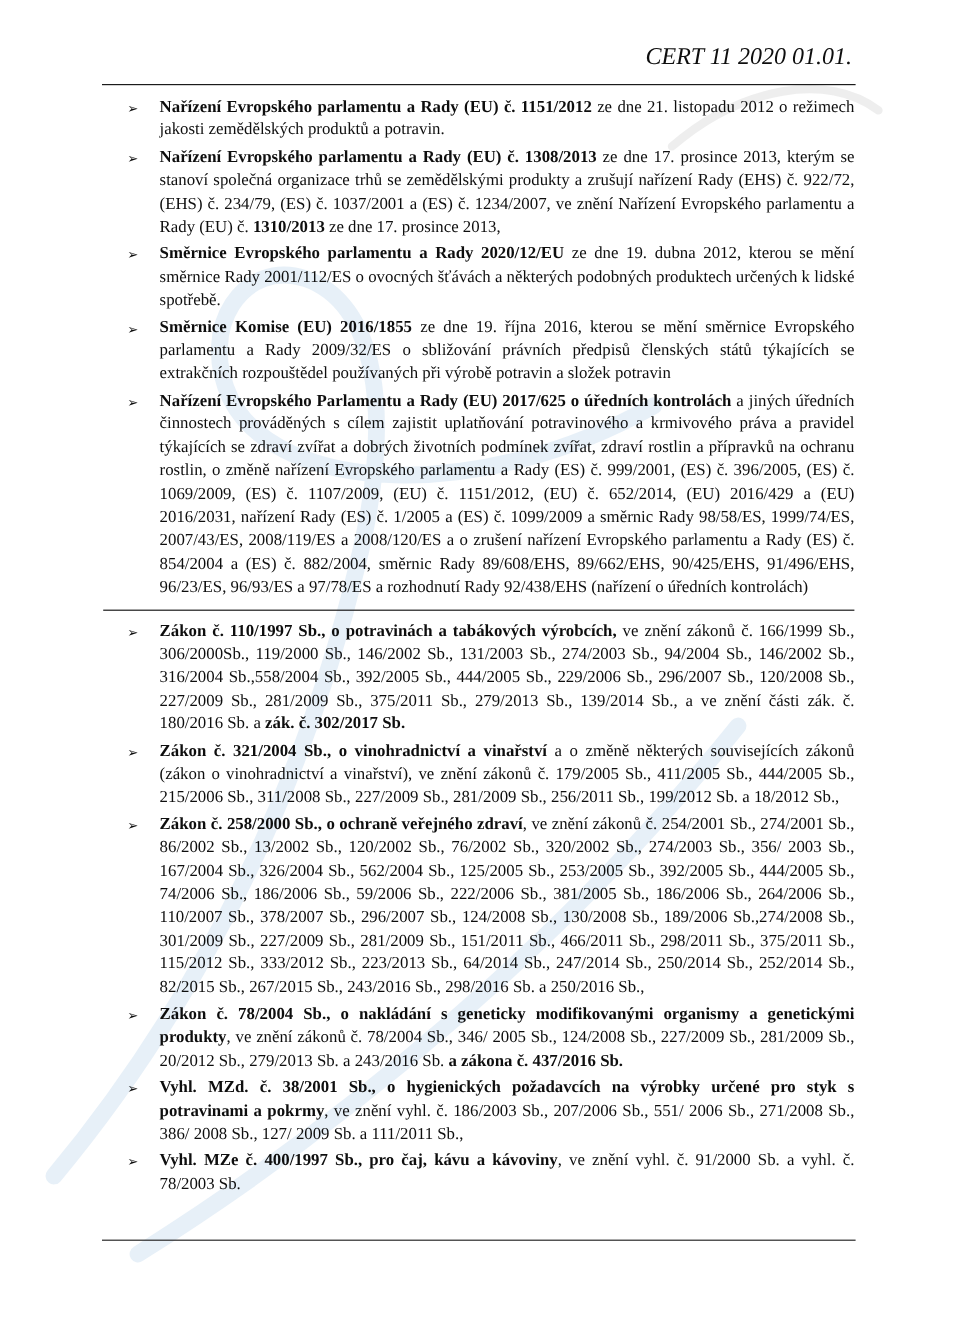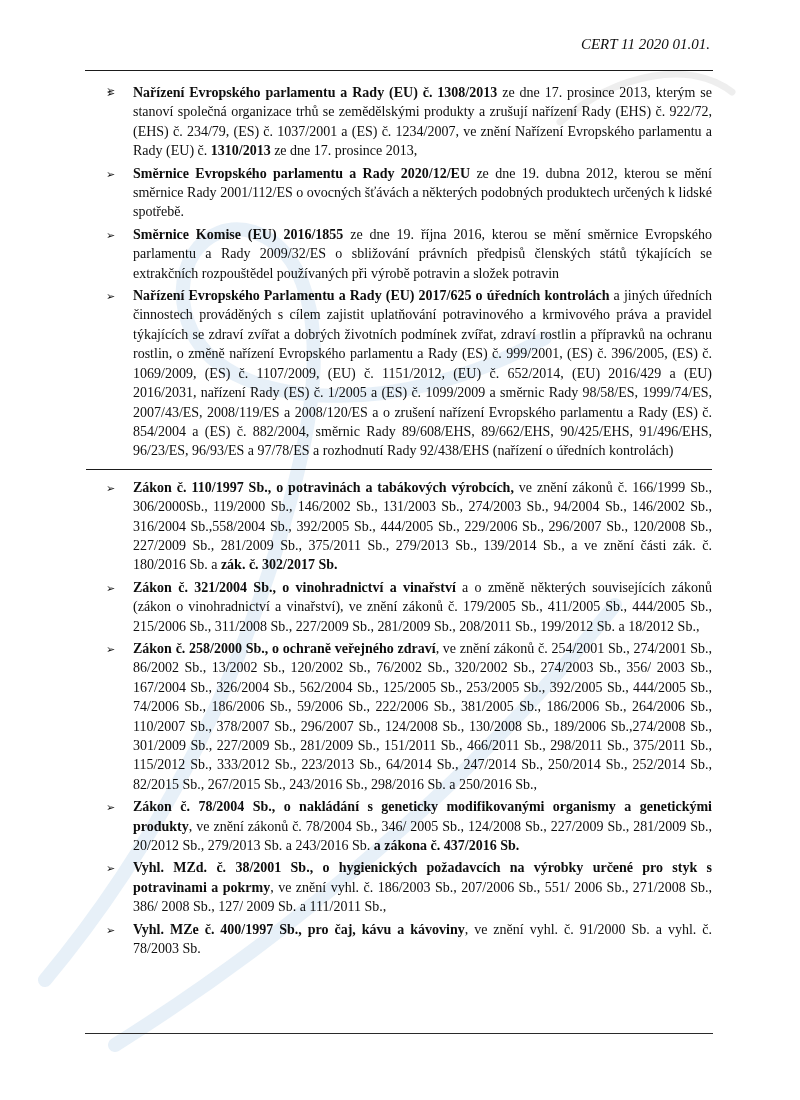--- a/index.html
+++ b/index.html
@@ -20,21 +20,21 @@
   .watermark {
     position: absolute;
     top: 0; left: 0;
     z-index: 0;
     pointer-events: none;
   }
   .doc-code {
     position: absolute;
     top: 36px;
     right: 90px;
-    font-size: 15px;
+    font-size: 20px;
     font-style: italic;
     z-index: 2;
   }
   .header-rule {
     position: absolute;
     top: 70px;
     left: 85px;
     width: 628px;
     border-top: 1.6px solid #1b1b1b;
     z-index: 2;
@@ -102,28 +102,28 @@
       <path d="M 560 122 C 618 72 690 60 732 92"></path>
     </g>
   </svg>
 
   <div class="doc-code">CERT 11 2020 01.01.</div>
 
   <div class="header-rule"></div>
 
   <div class="content">
 
-  <div class="item"><span class="bullet">➢</span></div>
+  <div class="item"><span class="bullet">➢</span><span class="itext"><b>Nařízení Evropského parlamentu a Rady (EU) č. 1151/2012</b><span> ze dne 21. listopadu 2012 o režimech jakosti zemědělských produktů a potravin.</span></span></div>
       <div class="item"><span class="bullet">➢</span><span class="itext"><b>Nařízení Evropského parlamentu a Rady (EU) č. 1308/2013</b><span> ze dne 17. prosince 2013, kterým se stanoví společná organizace trhů se zemědělskými produkty a zrušují nařízení Rady (EHS) č. 922/72, (EHS) č. 234/79, (ES) č. 1037/2001 a (ES) č. 1234/2007, ve znění Nařízení Evropského parlamentu a Rady (EU) č. </span><b>1310/2013</b><span> ze dne 17. prosince 2013,</span></span></div>
       <div class="item"><span class="bullet">➢</span><span class="itext"><b>Směrnice Evropského parlamentu a Rady 2020/12/EU</b><span> ze dne 19. dubna 2012, kterou se mění směrnice Rady 2001/112/ES o ovocných šťávách a některých podobných produktech určených k lidské spotřebě.</span></span></div>
       <div class="item"><span class="bullet">➢</span><span class="itext"><b>Směrnice Komise (EU) 2016/1855</b><span> ze dne 19. října 2016, kterou se mění směrnice Evropského parlamentu a Rady 2009/32/ES o sbližování právních předpisů členských států týkajících se extrakčních rozpouštědel používaných při výrobě potravin a složek potravin</span></span></div>
       <div class="item"><span class="bullet">➢</span><span class="itext"><b>Nařízení Evropského Parlamentu a Rady (EU) 2017/625 o úředních kontrolách</b><span> a jiných úředních činnostech prováděných s cílem zajistit uplatňování potravinového a krmivového práva a pravidel týkajících se zdraví zvířat a dobrých životních podmínek zvířat, zdraví rostlin a přípravků na ochranu rostlin, o změně nařízení Evropského parlamentu a Rady (ES) č. 999/2001, (ES) č. 396/2005, (ES) č. 1069/2009, (ES) č. 1107/2009, (EU) č. 1151/2012, (EU) č. 652/2014, (EU) 2016/429 a (EU) 2016/2031, nařízení Rady (ES) č. 1/2005 a (ES) č. 1099/2009 a směrnic Rady 98/58/ES, 1999/74/ES, 2007/43/ES, 2008/119/ES a 2008/120/ES a o zrušení nařízení Evropského parlamentu a Rady (ES) č. 854/2004 a (ES) č. 882/2004, směrnic Rady 89/608/EHS, 89/662/EHS, 90/425/EHS, 91/496/EHS, 96/23/ES, 96/93/ES a 97/78/ES a rozhodnutí Rady 92/438/EHS (nařízení o úředních kontrolách)</span></span></div>
       <div class="section-separator"></div>
       <div class="item"><span class="bullet">➢</span><span class="itext"><b>Zákon č. 110/1997 Sb., o potravinách a tabákových výrobcích,</b><span> ve znění zákonů č. 166/1999 Sb., 306/2000Sb., 119/2000 Sb., 146/2002 Sb., 131/2003 Sb., 274/2003 Sb., 94/2004 Sb., 146/2002 Sb., 316/2004 Sb.,558/2004 Sb., 392/2005 Sb., 444/2005 Sb., 229/2006 Sb., 296/2007 Sb., 120/2008 Sb., 227/2009 Sb., 281/2009 Sb., 375/2011 Sb., 279/2013 Sb., 139/2014 Sb., a ve znění části zák. č. 180/2016 Sb. a </span><b>zák. č. 302/2017 Sb.</b></span></div>
-      <div class="item"><span class="bullet">➢</span><span class="itext"><b>Zákon č. 321/2004 Sb., o vinohradnictví a vinařství</b><span> a o změně některých souvisejících zákonů (zákon o vinohradnictví a vinařství), ve znění zákonů č. 179/2005 Sb., 411/2005 Sb., 444/2005 Sb., 215/2006 Sb., 311/2008 Sb., 227/2009 Sb., 281/2009 Sb., 208/2011 Sb., 199/2012 Sb. a 18/2012 Sb.,</span></span></div>
+      <div class="item"><span class="bullet">➢</span><span class="itext"><b>Zákon č. 321/2004 Sb., o vinohradnictví a vinařství</b><span> a o změně některých souvisejících zákonů (zákon o vinohradnictví a vinařství), ve znění zákonů č. 179/2005 Sb., 411/2005 Sb., 444/2005 Sb., 215/2006 Sb., 311/2008 Sb., 227/2009 Sb., 281/2009 Sb., 256/2011 Sb., 199/2012 Sb. a 18/2012 Sb.,</span></span></div>
       <div class="item"><span class="bullet">➢</span><span class="itext"><b>Zákon č. 258/2000 Sb., o ochraně veřejného zdraví</b><span>, ve znění zákonů č. 254/2001 Sb., 274/2001 Sb., 86/2002 Sb., 13/2002 Sb., 120/2002 Sb., 76/2002 Sb., 320/2002 Sb., 274/2003 Sb., 356/ 2003 Sb., 167/2004 Sb., 326/2004 Sb., 562/2004 Sb., 125/2005 Sb., 253/2005 Sb., 392/2005 Sb., 444/2005 Sb., 74/2006 Sb., 186/2006 Sb., 59/2006 Sb., 222/2006 Sb., 381/2005 Sb., 186/2006 Sb., 264/2006 Sb., 110/2007 Sb., 378/2007 Sb., 296/2007 Sb., 124/2008 Sb., 130/2008 Sb., 189/2006 Sb.,274/2008 Sb., 301/2009 Sb., 227/2009 Sb., 281/2009 Sb., 151/2011 Sb., 466/2011 Sb., 298/2011 Sb., 375/2011 Sb., 115/2012 Sb., 333/2012 Sb., 223/2013 Sb., 64/2014 Sb., 247/2014 Sb., 250/2014 Sb., 252/2014 Sb., 82/2015 Sb., 267/2015 Sb., 243/2016 Sb., 298/2016 Sb. a 250/2016 Sb.,</span></span></div>
       <div class="item"><span class="bullet">➢</span><span class="itext"><b>Zákon č. 78/2004 Sb., o nakládání s geneticky modifikovanými organismy a genetickými produkty</b><span>, ve znění zákonů č. 78/2004 Sb., 346/ 2005 Sb., 124/2008 Sb., 227/2009 Sb., 281/2009 Sb., 20/2012 Sb., 279/2013 Sb. a 243/2016 Sb. </span><b>a zákona č. 437/2016 Sb.</b></span></div>
       <div class="item"><span class="bullet">➢</span><span class="itext"><b>Vyhl. MZd. č. 38/2001 Sb., o hygienických požadavcích na výrobky určené pro styk s potravinami a pokrmy</b><span>, ve znění vyhl. č. 186/2003 Sb., 207/2006 Sb., 551/ 2006 Sb., 271/2008 Sb., 386/ 2008 Sb., 127/ 2009 Sb. a 111/2011 Sb.,</span></span></div>
       <div class="item"><span class="bullet">➢</span><span class="itext"><b>Vyhl. MZe č. 400/1997 Sb., pro čaj, kávu a kávoviny</b><span>, ve znění vyhl. č. 91/2000 Sb. a vyhl. č. 78/2003 Sb.</span></span></div>
     </div>
 
   <div class="footer-rule"></div>
 
 
 </div>

